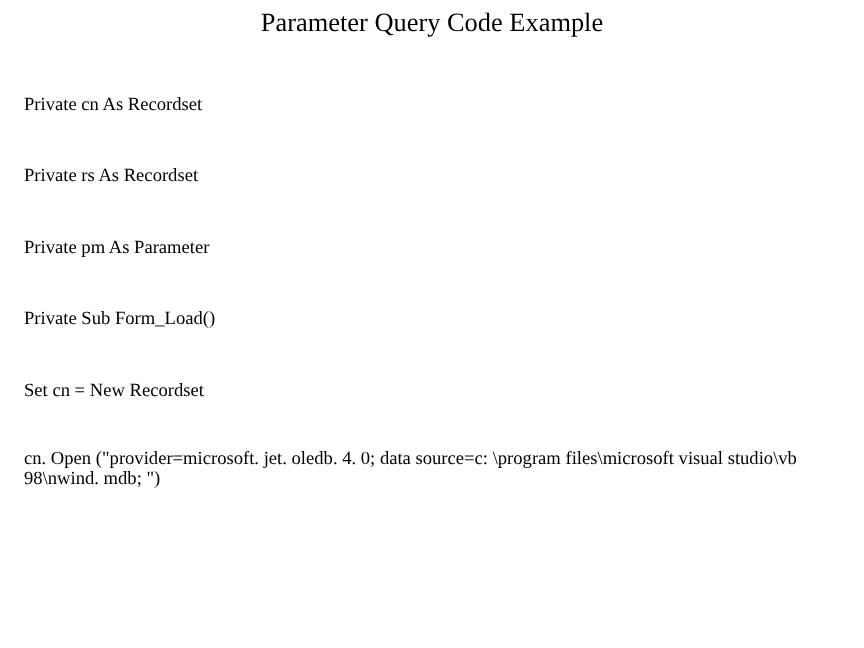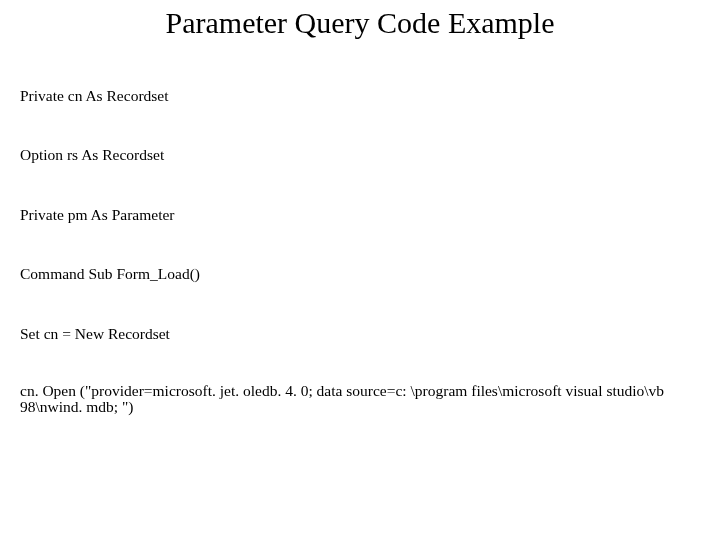--- a/index.html
+++ b/index.html
@@ -11,21 +11,21 @@
     font-family: "Times New Roman", Times, serif;
     color: #000;
   }
   .slide {
     box-sizing: border-box;
     width: 720px;
     height: 540px;
     padding: 6px 20px 10px 20px;
   }
   .title {
-    font-size: 30px;
+    font-size: 22px;
     text-align: center;
     margin: 0 0 6px 0;
     font-weight: normal;
   }
   .code {
     font-size: 15.5px;
     line-height: 1.28;
     white-space: pre-wrap;
     word-break: break-word;
   }
@@ -36,23 +36,23 @@
     line-height: 1.05;
   }
 </style>
 </head>
 <body>
 
 <div class="slide">
   <h1 class="title">Parameter Query Code Example</h1>
   <div class="code">
     <div>Private cn As Recordset</div>
-    <div>Option rs As Recordset</div>
+    <div>Private rs As Recordset</div>
     <div>Private pm As Parameter</div>
-    <div>Command Sub Form_Load()</div>
+    <div>Private Sub Form_Load()</div>
     <div>Set cn = New Recordset</div>
     <div class="wrapped">cn. Open ("provider=microsoft. jet. oledb. 4. 0; data source=c: \program files\microsoft visual studio\vb 98\nwind. mdb; ")</div>
     
     
     
     
     
     
     
     

